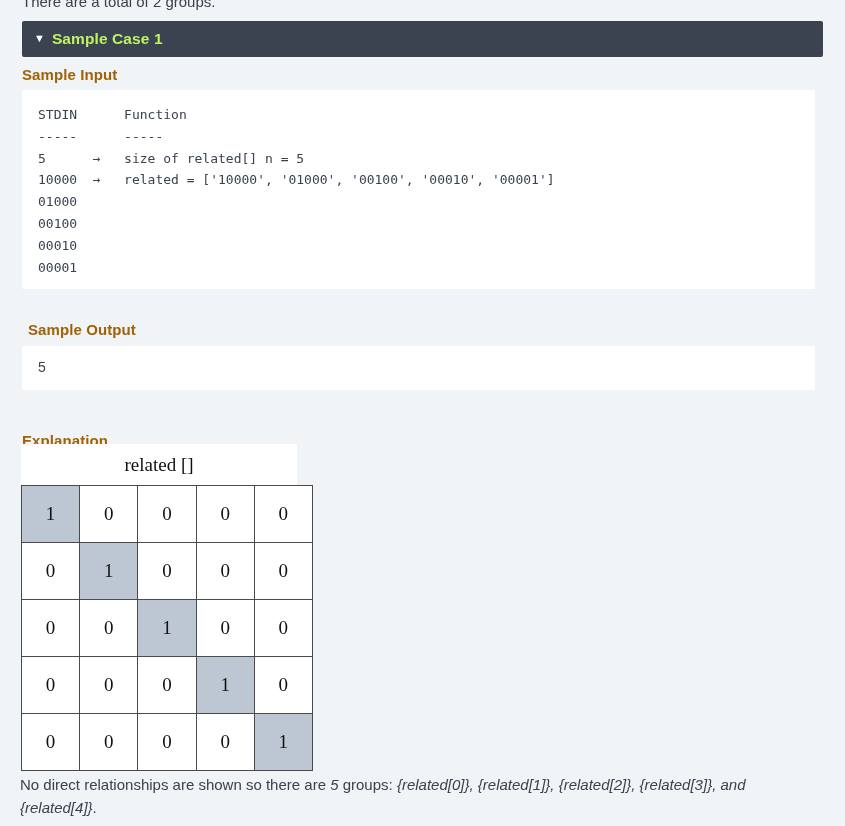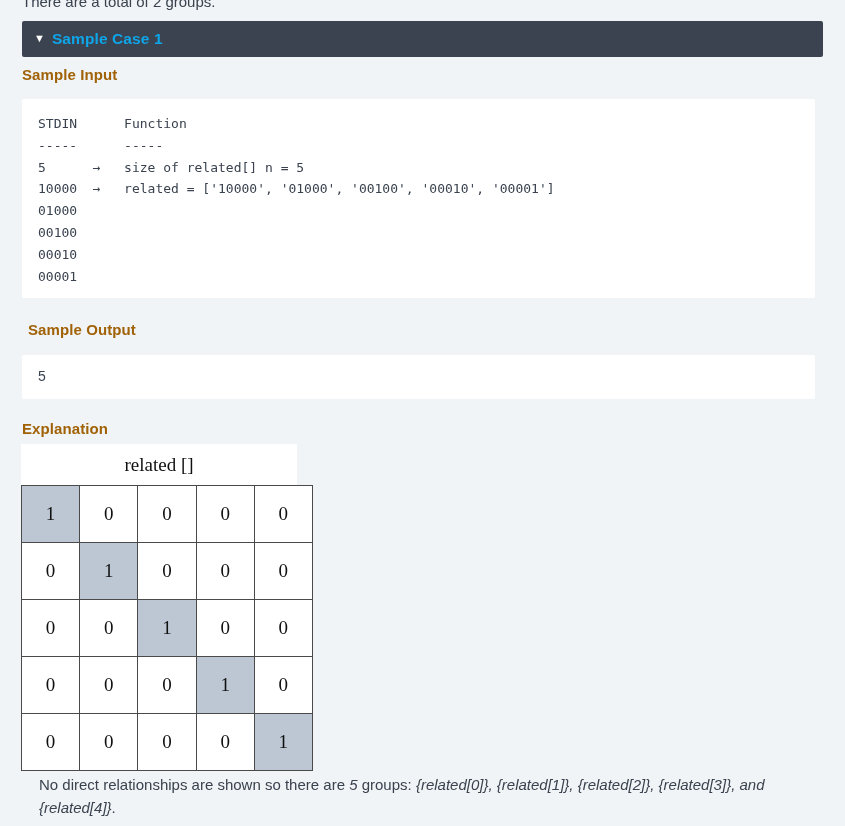--- a/index.html
+++ b/index.html
@@ -44,47 +44,46 @@
   }
   .caret {
     color: #ffffff;
     font-size: 11px;
     line-height: 1;
     margin-right: 7px;
     display: inline-block;
     transform: translateY(-1px);
   }
   .case-title {
-    color: #0ea5e9;
+    color: #bef264;
     font-size: 15.5px;
     font-weight: bold;
     letter-spacing: 0.1px;
   }
 
   
   .section-heading {
     position: absolute;
     left: 22px;
     font-size: 15px;
     font-weight: bold;
     color: #a16207;
     letter-spacing: 0.1px;
   }
   #h-input  { top: 66px; }
   #h-output { top: 321px; margin-left: 6px; }
-  #h-expl   { top: 420px; }
+  #h-expl   { top: 432px; }
 
   
   .panel {
     position: absolute;
     left: 22px;
     background: #ffffff;
     border-radius: 2px;
     box-sizing: border-box;
-    margin-top: 9px;
   }
   #panel-input {
     top: 90px;
     width: 793px;
     height: 199px;
     padding: 14px 16px;
   }
   #panel-output {
     top: 346px;
     width: 793px;
@@ -140,21 +139,21 @@
     color: #101010;
     background: #ffffff;
   }
   table.matrix td.hl {
     background: #bcc7d3;
   }
 
   
   #expl-text {
     position: absolute;
-    left: 39px;
+    left: 20px;
     top: 773px;
     width: 760px;
     font-size: 15px;
     line-height: 23px;
     color: #39424e;
   }
   #expl-text i { font-style: italic; }
 </style>
 </head>
 <body>

